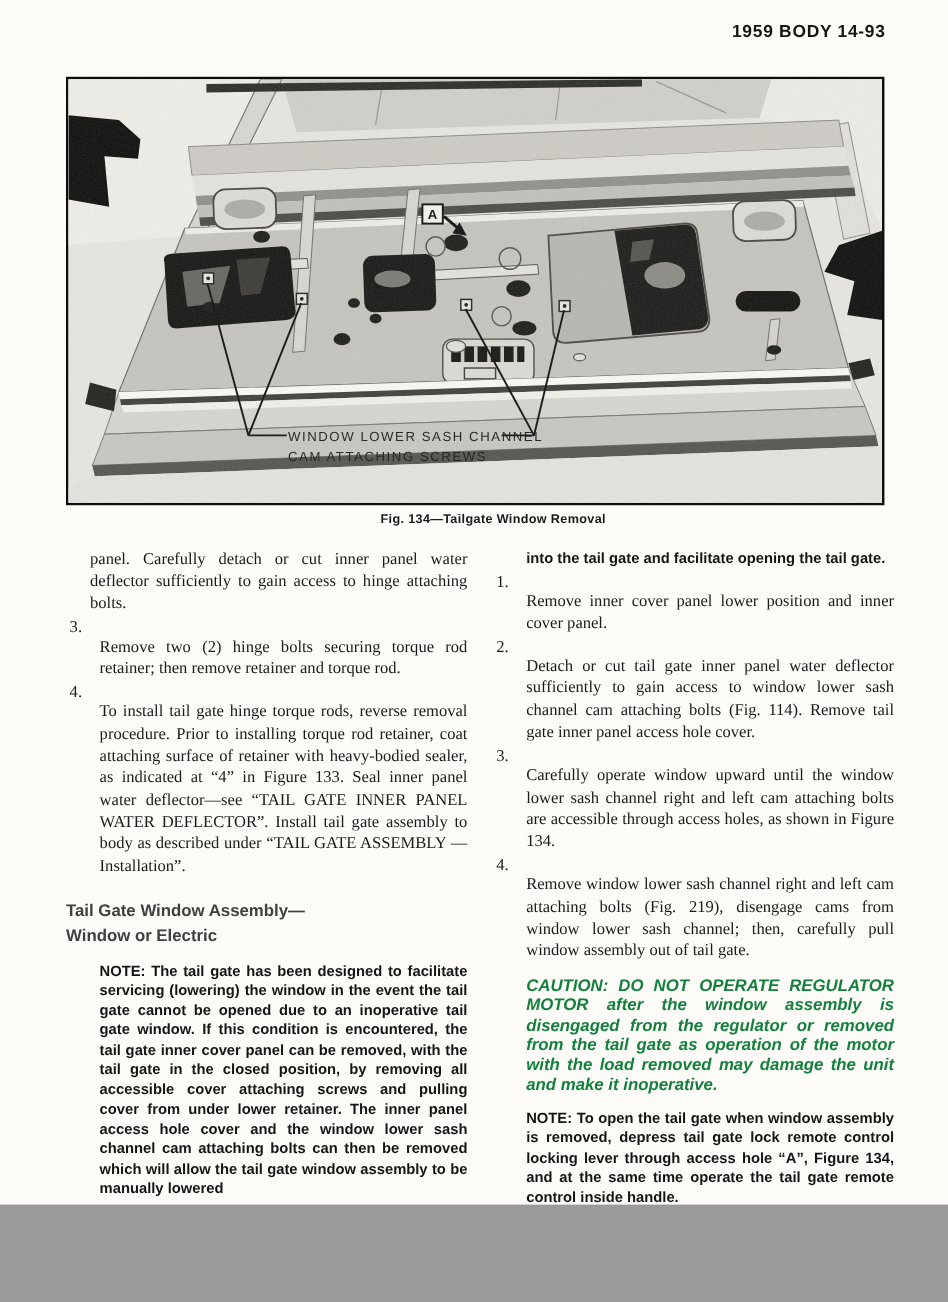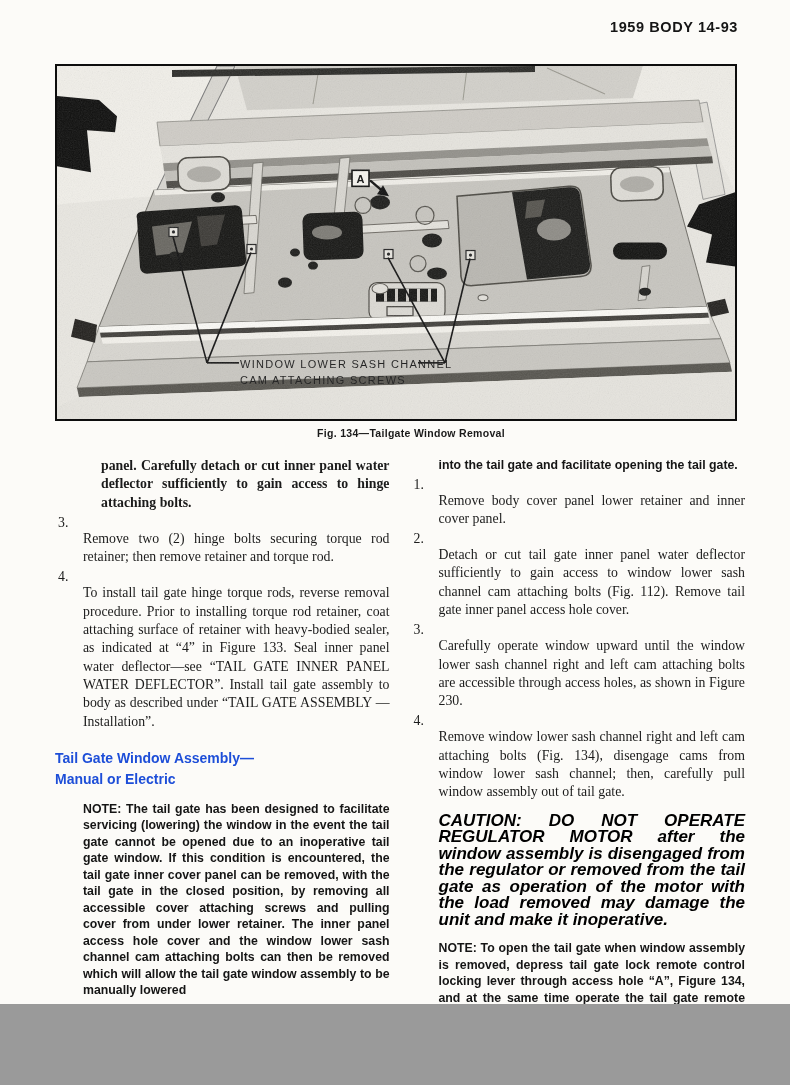--- a/index.html
+++ b/index.html
@@ -25,42 +25,42 @@
   }
   .cols{
     position:absolute;top:457px;left:55px;width:690px;
     display:flex;gap:21px;
   }
   .col{flex:1;min-width:0;}
   p{margin:0;}
   .serif{
     font-size:13.8px;line-height:18.3px;text-align:justify;color:#1b1b1b;
   }
-  .cont{margin-left:46px;margin-bottom:2px;font-weight:bold;}
+  .cont{margin-left:20px;margin-bottom:2px;}
   .li{display:flex;margin-top:2px;}
   .num{width:28px;flex:0 0 28px;padding-left:3px;box-sizing:border-box;
        font-size:13.8px;line-height:18.3px;}
   .itx{flex:1;margin-top:16px;}
   h2.sect{
     font-family:"Liberation Sans",sans-serif;font-weight:bold;
-    font-size:14px;line-height:21px;color:#1d4ed8;margin:17px 0 11px 0;
+    font-size:14px;line-height:21px;color:#404040;margin:17px 0 11px 0;
   }
   h3.sub{
     font-family:"Liberation Sans",sans-serif;font-weight:bold;
     font-size:12.5px;color:#141414;margin:0 0 12px 0;
   }
   .note{
     font-family:"Liberation Sans",sans-serif;font-weight:bold;
     font-size:12.3px;line-height:16.5px;text-align:justify;
     margin-left:28px;color:#151515;
   }
   .caution{
     font-family:"Liberation Sans",sans-serif;font-weight:bold;font-style:italic;
-    font-size:17px;line-height:16.5px;text-align:justify;
-    margin:11px 0 12px 28px;color:#000000;
+    font-size:14px;line-height:16.5px;text-align:justify;
+    margin:11px 0 12px 28px;color:#15803d;
   }
   .mt16{margin-top:0;}
   .mt10{margin-top:0;}
   .ftr{
     position:absolute;top:1025px;right:60px;
     font-family:"Liberation Sans",sans-serif;font-weight:normal;
     font-size:8px;letter-spacing:1px;color:#2a2a2a;
   }
   .svg-label{
     font-family:"Liberation Sans",sans-serif;font-size:11px;
@@ -227,45 +227,45 @@
         <span class="num">3.</span>
         <span class="itx serif">Remove two (2) hinge bolts securing torque rod retainer; then remove retainer and torque rod.</span>
       </div>
       <div class="li">
         <span class="num">4.</span>
         <span class="itx serif">To install tail gate hinge torque rods, reverse removal procedure. Prior to installing torque rod retainer, coat attaching surface of retainer with heavy-bodied sealer, as indicated at “4” in Figure 133. Seal inner panel water deflector—see “TAIL GATE INNER PANEL WATER DEFLECTOR”. Install tail gate assembly to body as described under “TAIL GATE ASSEMBLY — Installation”.</span>
       </div>
 
       <h2 class="sect">
         <span>Tail Gate Window Assembly—</span><br>
-        <span>Manual or Electric</span>
+        <span>Window or Electric</span>
       </h2>
 
       <p class="note">NOTE: The tail gate has been designed to facilitate servicing (lowering) the window in the event the tail gate cannot be opened due to an inoperative tail gate window. If this condition is encountered, the tail gate inner cover panel can be removed, with the tail gate in the closed position, by removing all accessible cover attaching screws and pulling cover from under lower retainer. The inner panel access hole cover and the window lower sash channel cam attaching bolts can then be removed which will allow the tail gate window assembly to be manually lowered</p>
     </div>
 
     <div class="col">
       <p class="note mt16">into the tail gate and facilitate opening the tail gate.</p>
 
 
       <div class="li">
         <span class="num">1.</span>
-        <span class="itx serif">Remove body cover panel lower retainer and inner cover panel.</span>
+        <span class="itx serif">Remove inner cover panel lower position and inner cover panel.</span>
       </div>
       <div class="li">
         <span class="num">2.</span>
-        <span class="itx serif">Detach or cut tail gate inner panel water deflector sufficiently to gain access to window lower sash channel cam attaching bolts (Fig. 112). Remove tail gate inner panel access hole cover.</span>
+        <span class="itx serif">Detach or cut tail gate inner panel water deflector sufficiently to gain access to window lower sash channel cam attaching bolts (Fig. 114). Remove tail gate inner panel access hole cover.</span>
       </div>
       <div class="li">
         <span class="num">3.</span>
-        <span class="itx serif">Carefully operate window upward until the window lower sash channel right and left cam attaching bolts are accessible through access holes, as shown in Figure 230.</span>
+        <span class="itx serif">Carefully operate window upward until the window lower sash channel right and left cam attaching bolts are accessible through access holes, as shown in Figure 134.</span>
       </div>
       <div class="li">
         <span class="num">4.</span>
-        <span class="itx serif">Remove window lower sash channel right and left cam attaching bolts (Fig. 134), disengage cams from window lower sash channel; then, carefully pull window assembly out of tail gate.</span>
+        <span class="itx serif">Remove window lower sash channel right and left cam attaching bolts (Fig. 219), disengage cams from window lower sash channel; then, carefully pull window assembly out of tail gate.</span>
       </div>
 
       <p class="caution">CAUTION: DO NOT OPERATE REGULATOR MOTOR after the window assembly is disengaged from the regulator or removed from the tail gate as operation of the motor with the load removed may damage the unit and make it inoperative.</p>
 
       <p class="note mt10">NOTE: To open the tail gate when window assembly is removed, depress tail gate lock remote control locking lever through access hole “A”, Figure 134, and at the same time operate the tail gate remote control inside handle.</p>
     </div>
   </div>
 
   <div class="ftr">PASSENGER CAR SHOP MANUAL SUPPLEMENT</div>
 </div>

